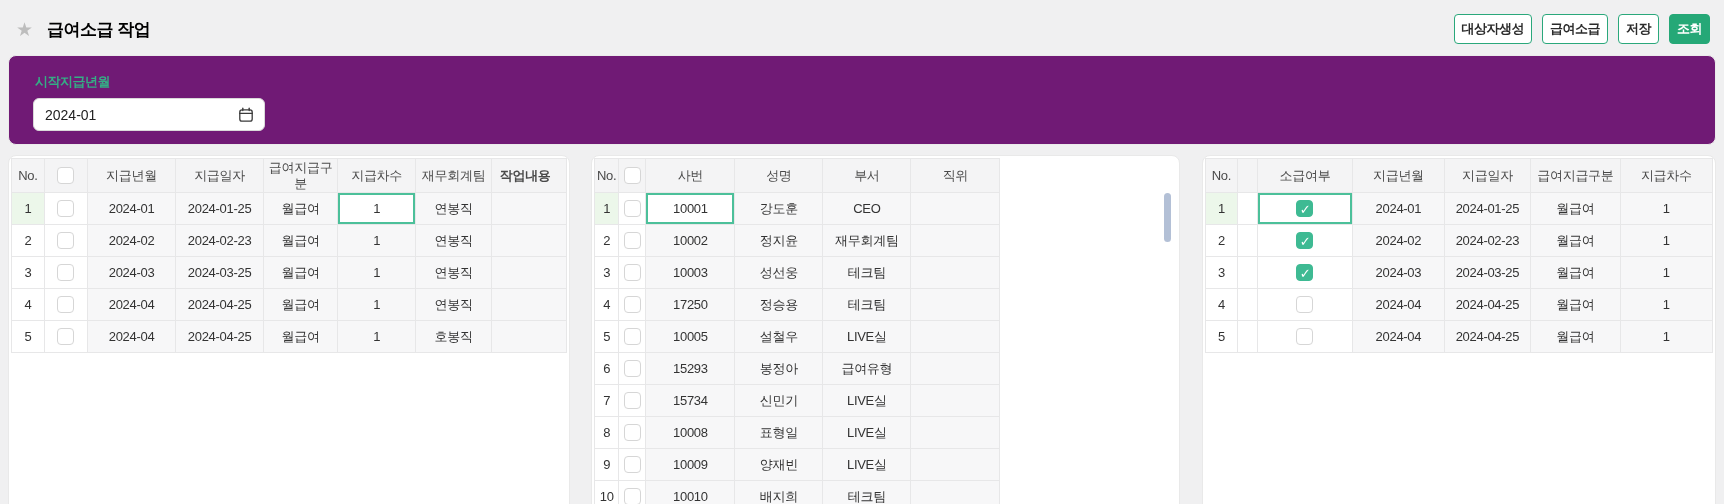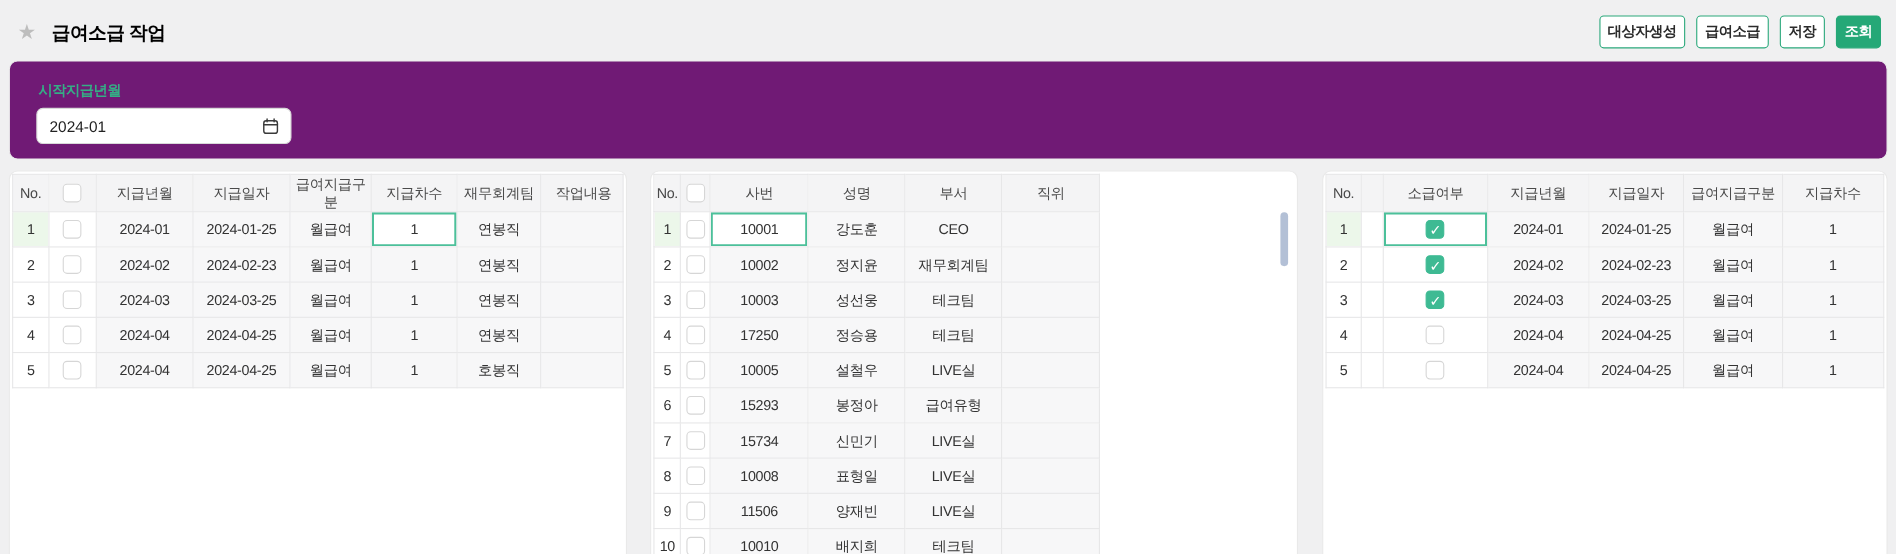--- a/index.html
+++ b/index.html
@@ -55,21 +55,21 @@
     border:1px solid #e7e7e8; font-size:13px; letter-spacing:-0.3px;
     text-align:center; overflow:hidden; white-space:normal; padding:0 2px;
   }
   th { height:34px; background:#f4f4f5; color:#4a4a4a; font-weight:normal; line-height:1.2; }
   td { height:32px; background:#f7f7f8; color:#333; }
   td.c-no { background:#fff; }
   td.c-no.hl { background:#ecf7ea; }
   td.c-cb { background:#fff; }
   td.c-empty { background:#fff; }
   td.focused { background:#fff; box-shadow:inset 0 0 0 2px #4cc09a; }
-  th.al-right, td.al-right { text-align:right; padding-right:10px; }
+  th.al-right, td.al-right { padding-right:10px;font-weight:bold; }
 
   
   .cb {
     display:inline-block; width:17px; height:17px; border:1px solid #d6d6d6; border-radius:4px;
     background:#fff; vertical-align:middle; cursor:pointer; position:relative;
   }
   .cb.checked { background:#3eba93; border-color:#3eba93; }
   .cb.checked::after {
     content:"\2713"; position:absolute; left:0; top:0; width:100%; height:100%;
     color:#fff; font-size:13px; font-weight:bold; line-height:17px; text-align:center;
@@ -271,21 +271,21 @@
         <td class="c-no">8</td>
         <td class="c-cb"><span class="cb"></span></td>
         <td>10008</td>
         <td>표형일</td>
         <td>LIVE실</td>
         <td></td>
       </tr>
       <tr>
         <td class="c-no">9</td>
         <td class="c-cb"><span class="cb"></span></td>
-        <td>11506</td>
+        <td>10009</td>
         <td>양재빈</td>
         <td>LIVE실</td>
         <td></td>
       </tr>
       <tr>
         <td class="c-no">10</td>
         <td class="c-cb"><span class="cb"></span></td>
         <td>10010</td>
         <td>배지희</td>
         <td>테크팀</td>

